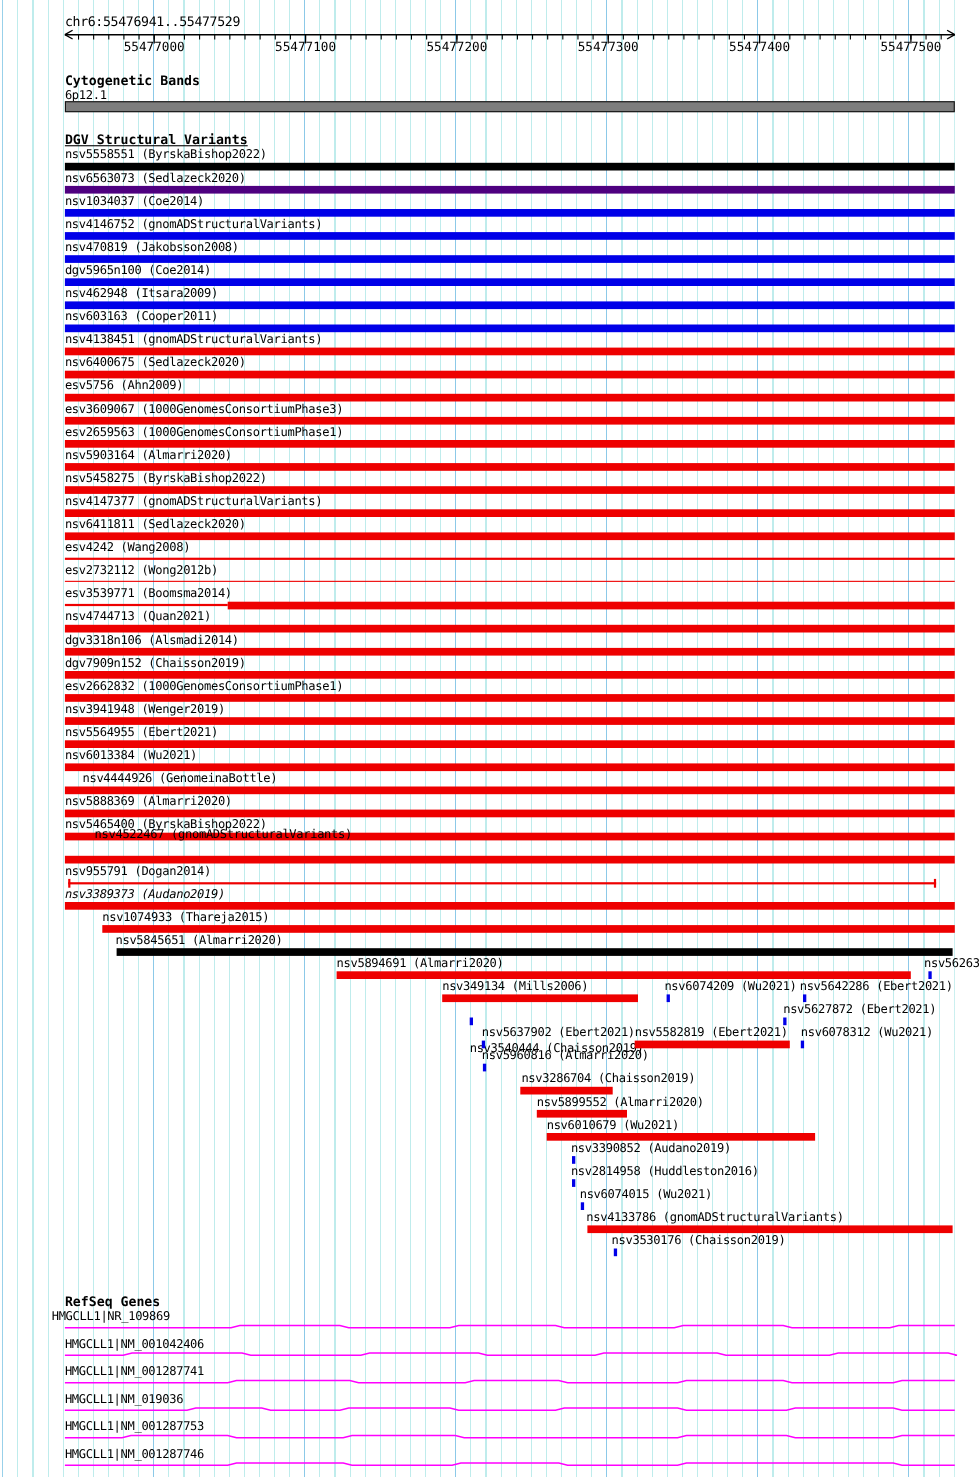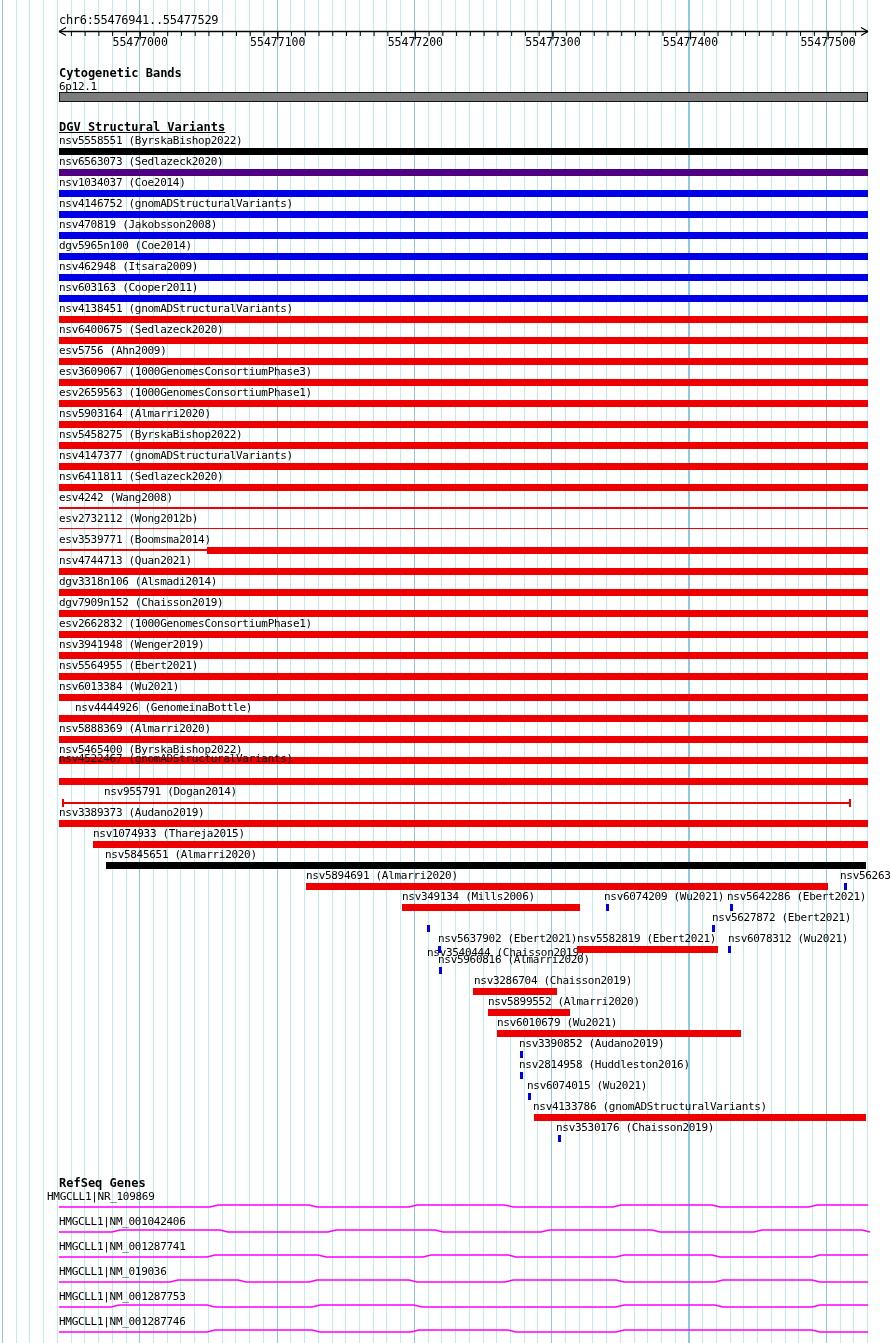--- a/index.html
+++ b/index.html
@@ -167,27 +167,27 @@
       <div class="abs lbl" style="left: 59px; top: 659px;">nsv5564955 (Ebert2021)</div>
       <div class="glyph" style="left: 59px; top: 673px; width: 809px; height: 7px; background: rgb(238, 0, 0);"></div>
       <div class="abs lbl" style="left: 59px; top: 680px;">nsv6013384 (Wu2021)</div>
       <div class="glyph" style="left: 59px; top: 694px; width: 809px; height: 7px; background: rgb(238, 0, 0);"></div>
       <div class="abs lbl" style="left: 59px; top: 701px; margin-left: 16px;">nsv4444926 (GenomeinaBottle)</div>
       <div class="glyph" style="left: 59px; top: 715px; width: 809px; height: 7px; background: rgb(238, 0, 0);"></div>
       <div class="abs lbl" style="left: 59px; top: 722px;">nsv5888369 (Almarri2020)</div>
       <div class="glyph" style="left: 59px; top: 736px; width: 809px; height: 7px; background: rgb(238, 0, 0);"></div>
       <div class="abs lbl" style="left: 59px; top: 743px;">nsv5465400 (ByrskaBishop2022)</div>
       <div class="glyph" style="left: 59px; top: 757px; width: 809px; height: 7px; background: rgb(238, 0, 0);"></div>
-      <div class="abs lbl" style="left: 59px; top: 752px;">nsv4522467 (gnomADStructuralVariants)</div>
+      <div class="abs lbl" style="left: 59px; top: 752px; padding-left: 27px;">nsv4522467 (gnomADStructuralVariants)</div>
       <div class="glyph" style="left: 59px; top: 778px; width: 809px; height: 7px; background: rgb(238, 0, 0);"></div>
-      <div class="abs lbl" style="left: 59px; top: 785px; margin-left: 45px;">nsv955791 (Dogan2014)</div>
+      <div class="abs lbl" style="left: 59px; top: 785px;">nsv955791 (Dogan2014)</div>
       <div class="glyph" style="left: 62px; top: 802px; width: 789px; height: 1.5px; background: rgb(238, 0, 0);"></div>
       <div class="glyph" style="left: 62px; top: 799px; width: 2px; height: 8px; background: rgb(238, 0, 0);"></div>
       <div class="glyph" style="left: 849px; top: 799px; width: 2px; height: 8px; background: rgb(238, 0, 0);"></div>
-      <div class="abs lbl" style="left: 59px; top: 806px;">nsv3389373 (Audano2019)</div>
+      <div class="abs lbl" style="left: 59px; top: 806px; font-style: italic;">nsv3389373 (Audano2019)</div>
       <div class="glyph" style="left: 59px; top: 820px; width: 809px; height: 7px; background: rgb(238, 0, 0);"></div>
       <div class="abs lbl" style="left: 93px; top: 827px;">nsv1074933 (Thareja2015)</div>
       <div class="glyph" style="left: 93px; top: 841px; width: 775px; height: 7px; background: rgb(238, 0, 0);"></div>
       <div class="abs lbl" style="left: 105px; top: 848px;">nsv5845651 (Almarri2020)</div>
       <div class="glyph" style="left: 106px; top: 862px; width: 760px; height: 7px; background: rgb(0, 0, 0);"></div>
       <div class="abs lbl" style="left: 306px; top: 869px;">nsv5894691 (Almarri2020)</div>
       <div class="glyph" style="left: 306px; top: 883px; width: 522px; height: 7px; background: rgb(238, 0, 0);"></div>
       <div class="abs lbl" style="left: 840px; top: 869px;">nsv562630</div>
       <div class="glyph" style="left: 844px; top: 883px; width: 3px; height: 7px; background: rgb(0, 0, 232);"></div>
       <div class="abs lbl" style="left: 402px; top: 890px;">nsv349134 (Mills2006)</div>

